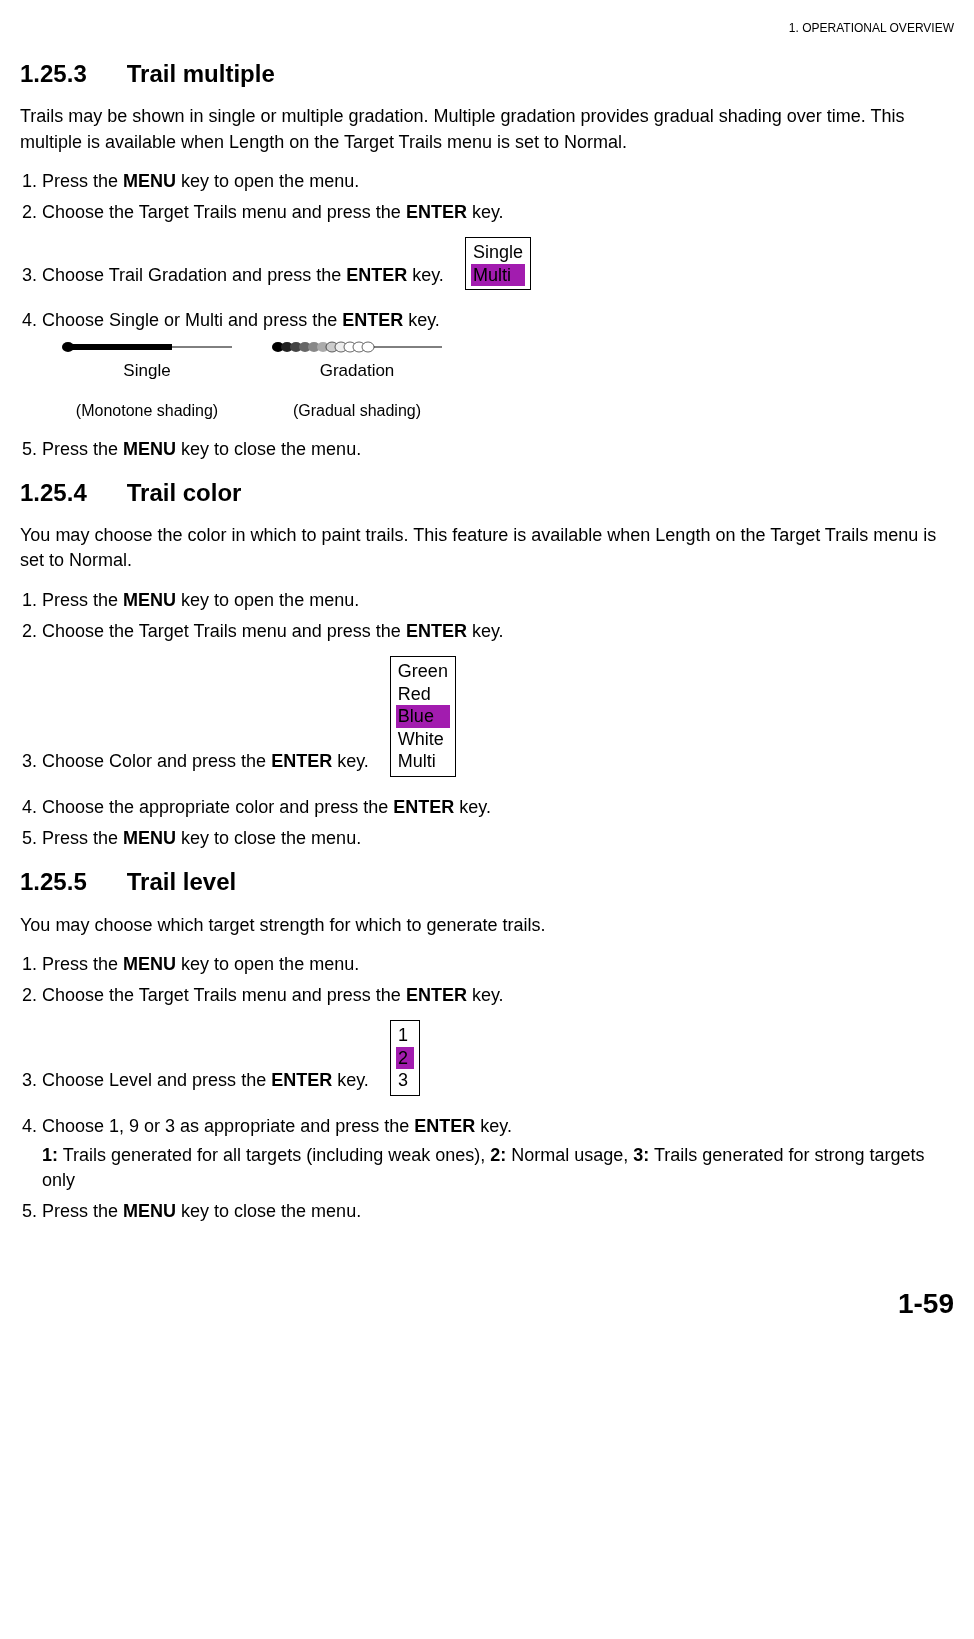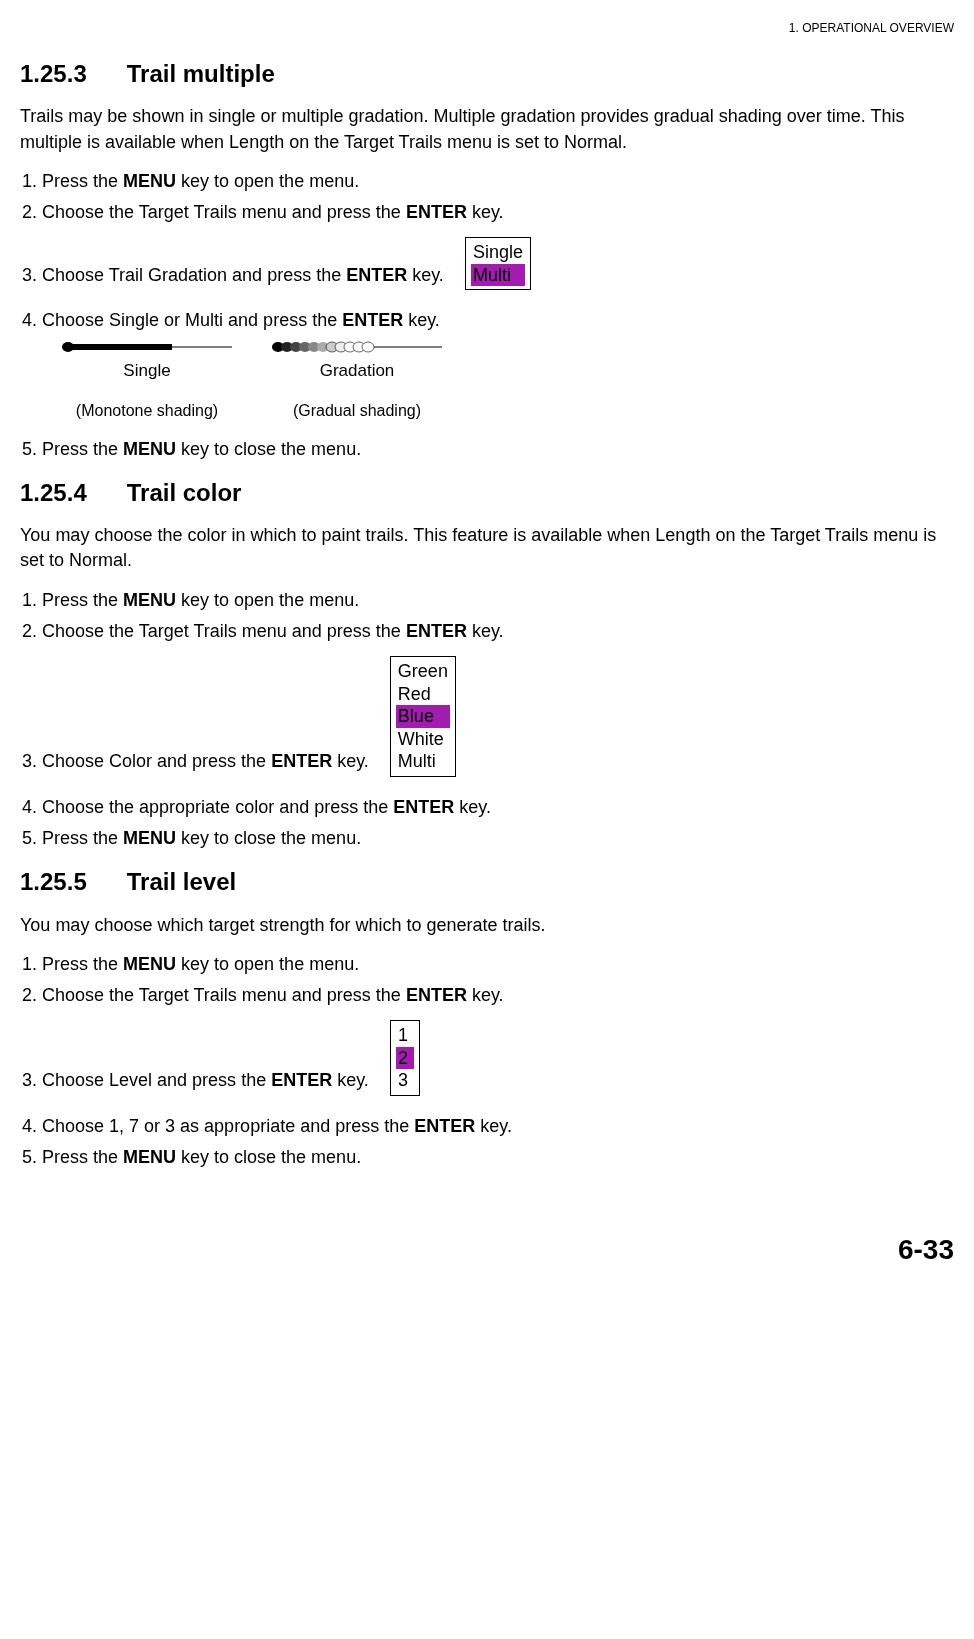--- a/index.html
+++ b/index.html
@@ -164,18 +164,21 @@
 <ol class="steps">
   <li><span>Press the </span><span class="bold">MENU</span><span> key to open the menu.</span></li>
   <li><span>Choose the Target Trails menu and press the </span><span class="bold">ENTER</span><span> key.</span></li>
   <li><span>Choose Level and press the </span><span class="bold">ENTER</span><span> key.</span>
     <div class="option-box" style="min-width:30px">
       <div class="item">1</div>
       <div class="item selected">2</div>
       <div class="item">3</div>
     </div>
   </li>
-  <li><span>Choose 1, 7 or 3 as appropriate and press the </span><span class="bold">ENTER</span><span> key.</span>
+  <li><span>Choose 1, 9 or 3 as appropriate and press the </span><span class="bold">ENTER</span><span> key.</span>
+    <div class="step-indent">
+      <span class="bold">1:</span><span> Trails generated for all targets (including weak ones), </span><span class="bold">2:</span><span> Normal usage, </span><span class="bold">3:</span><span> Trails generated for strong targets only</span>
+    </div>
   </li>
   <li><span>Press the </span><span class="bold">MENU</span><span> key to close the menu.</span></li>
 </ol>
 
-<div class="footer">6-33</div>
+<div class="footer">1-59</div>
 
 </body></html>

